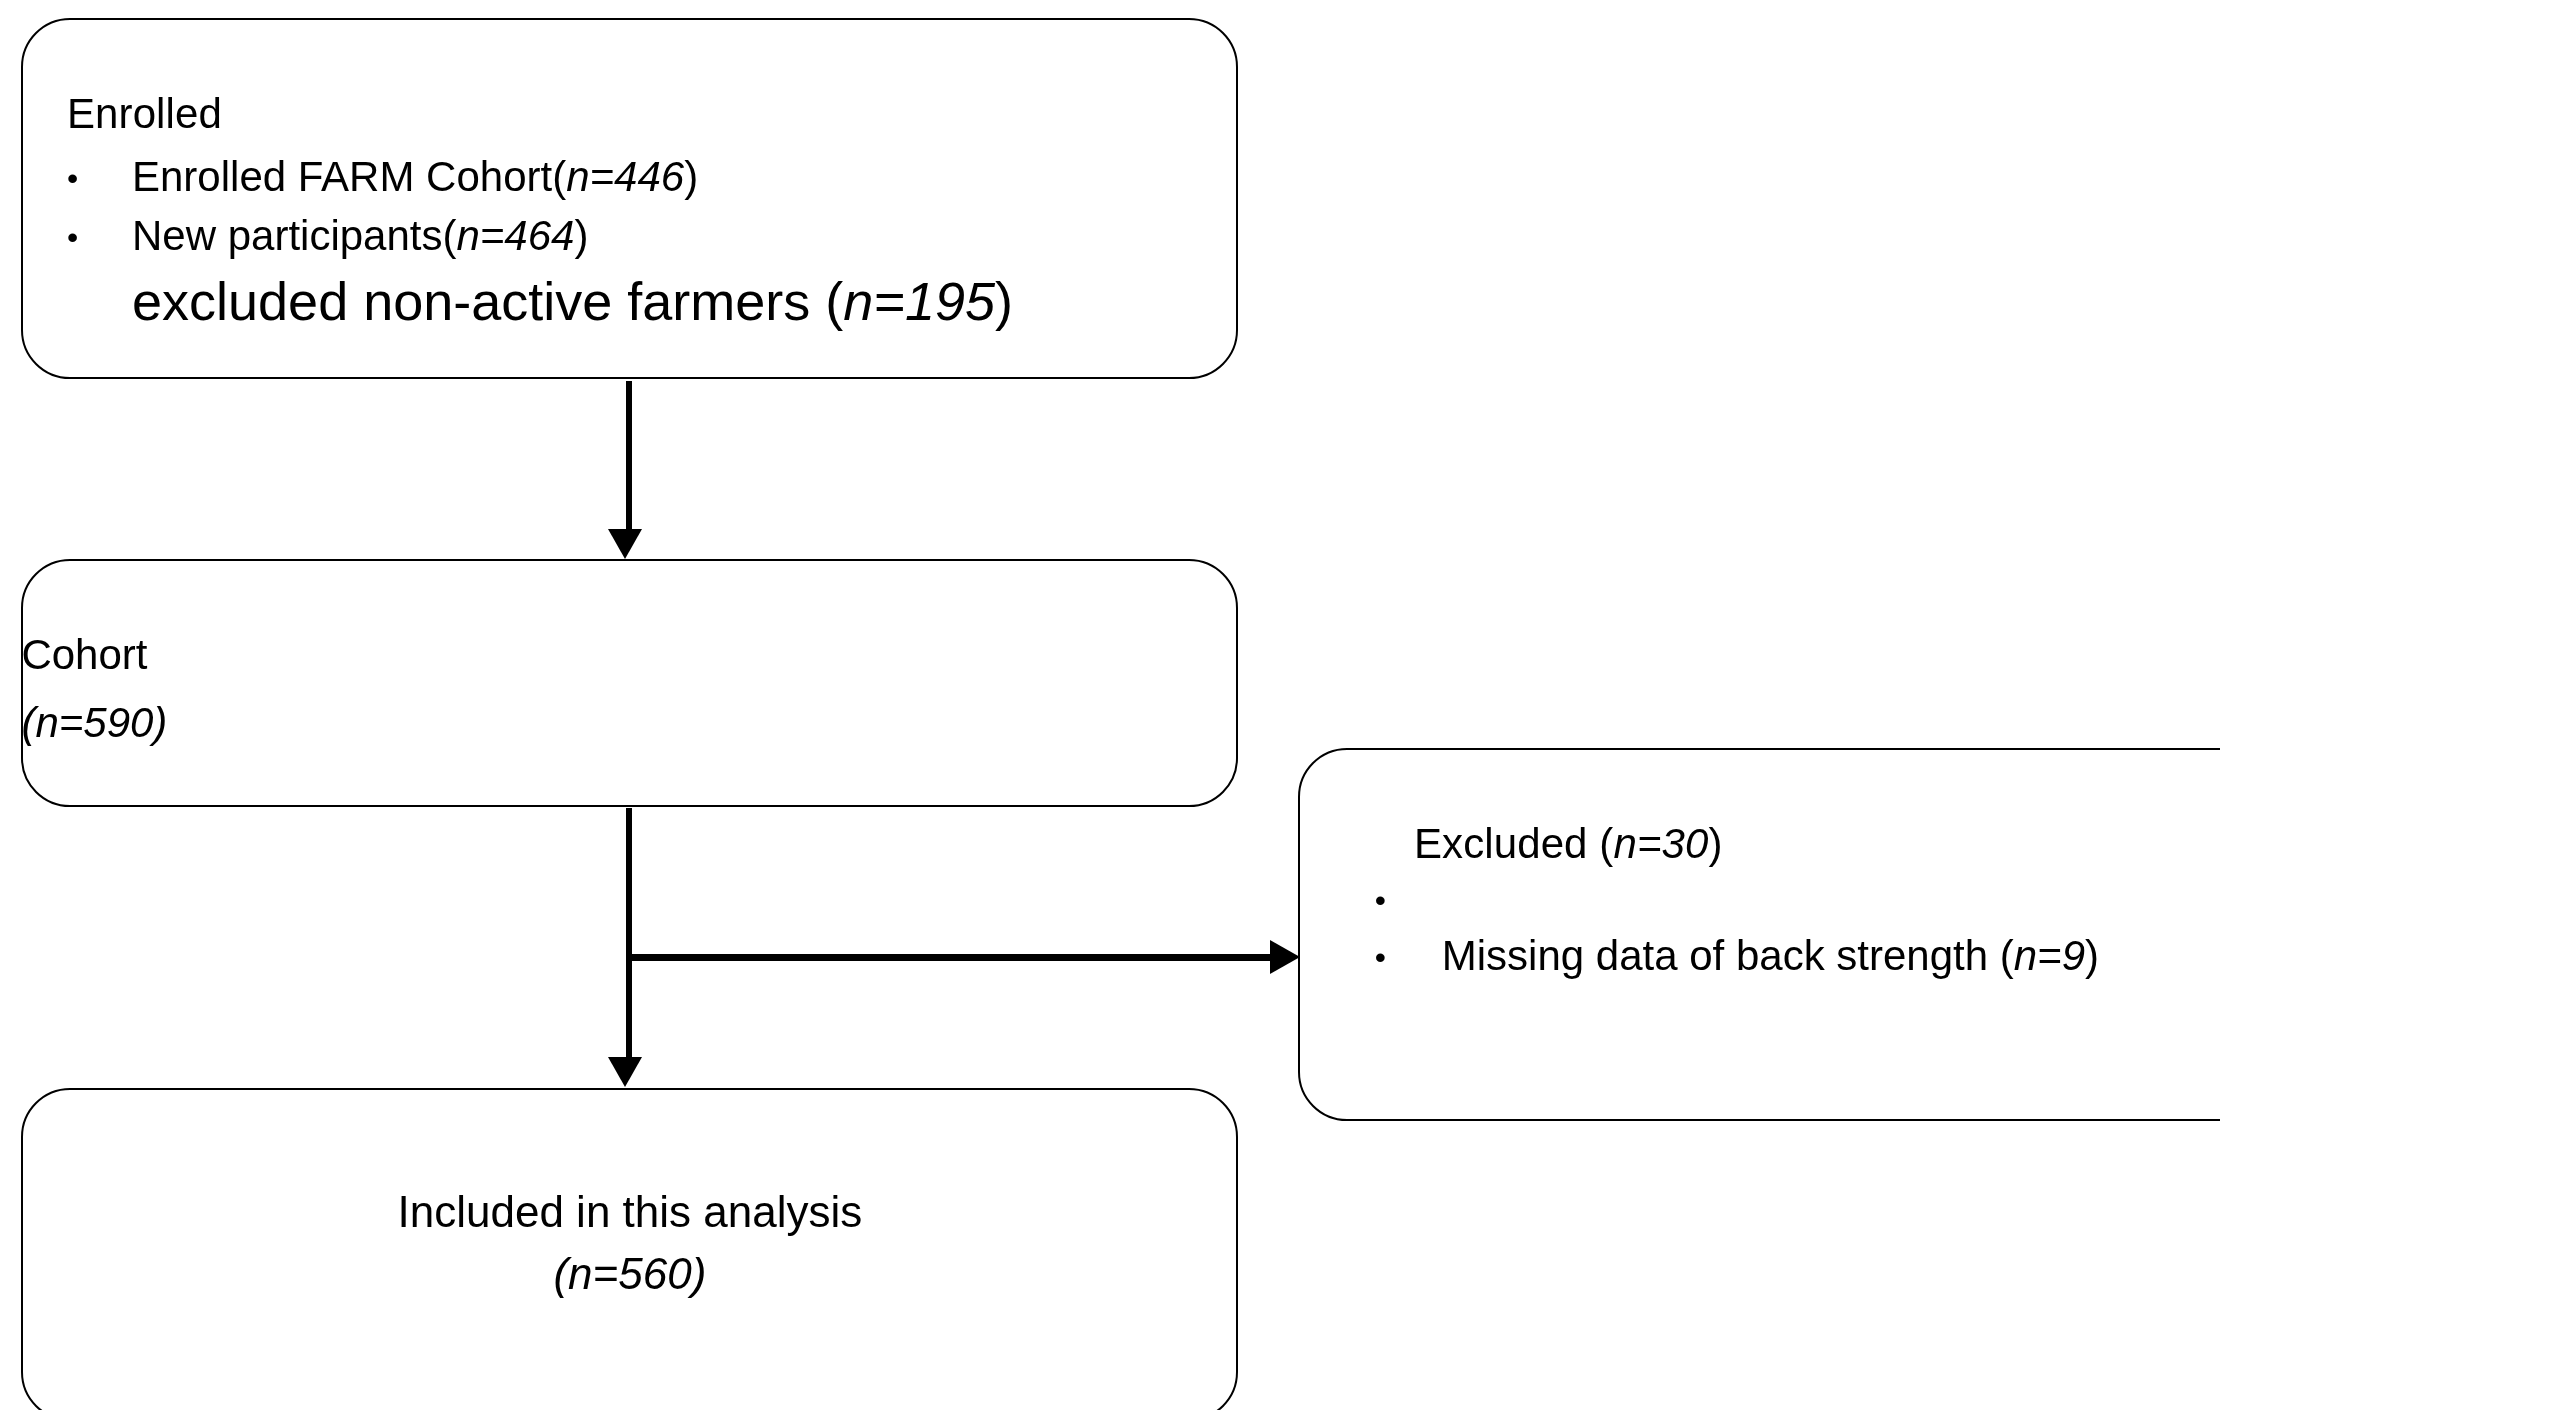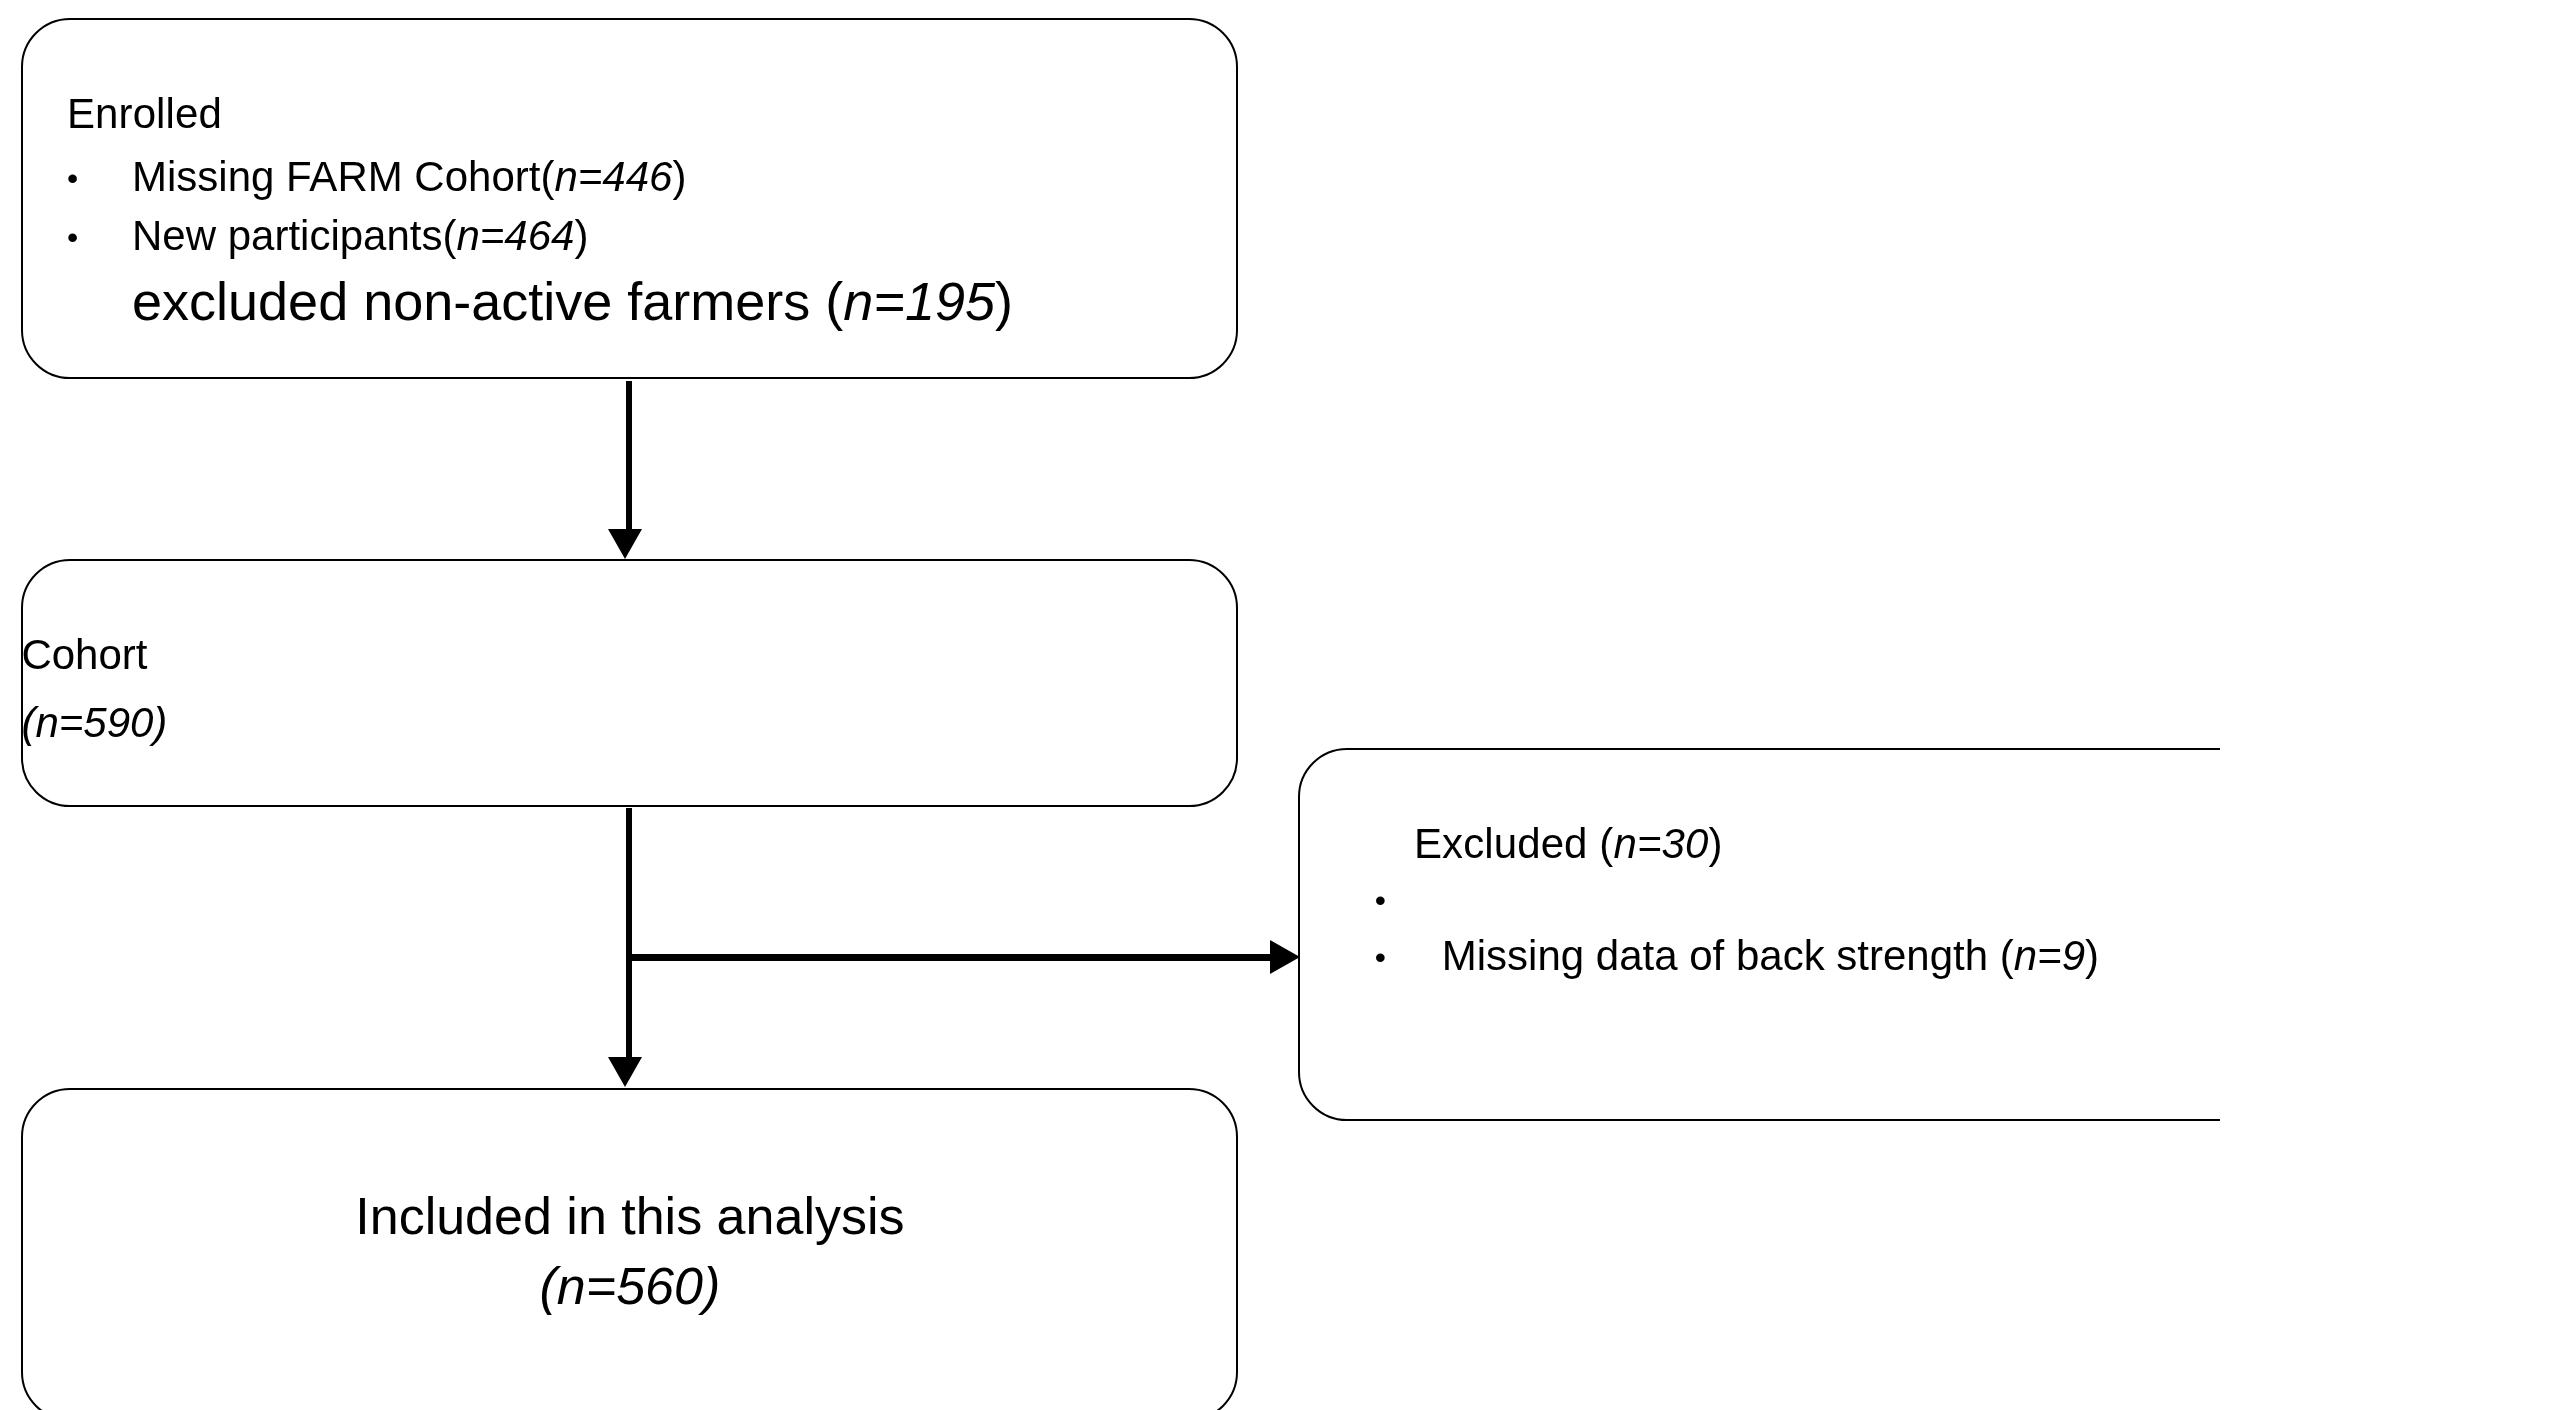--- a/index.html
+++ b/index.html
@@ -86,21 +86,21 @@
   #excluded-text .bullet-row { margin-bottom: 17.4px; }
   #excluded-text .bullet-dot { width: 67px; margin-left: 4.8px; }
 
   
   #included-text {
     left: 21.4px;
     top: 1190px;
     width: 1217px;
     text-align: center;
   }
-  #included-text .line { font-size: 52px; }
+  #included-text .line { font-size: 44px; }
   #included-text .line + .line { margin-top: 18px; }
 
   
   .vline {
     position: absolute;
     background: #000000;
     width: 6.3px;
   }
   .hline {
     position: absolute;
@@ -138,21 +138,21 @@
 <body>
 
 <div id="canvas">
 
   <div class="node" id="box-enrolled"></div>
   <div class="textblock" id="enrolled-text">
     <div class="heading">Enrolled</div>
 
     <div class="bullet-row">
       <span class="bullet-dot">•</span>
-      <span class="bullet-text"><span>Missing FARM Cohort(</span><span class="n-italic">n=446</span><span>)</span></span>
+      <span class="bullet-text"><span>Enrolled FARM Cohort(</span><span class="n-italic">n=446</span><span>)</span></span>
     </div>
 
     <div class="bullet-row">
       <span class="bullet-dot">•</span>
       <span class="bullet-text"><span>New participants(</span><span class="n-italic">n=464</span><span>)</span></span>
     </div>
 
     <div class="cont-row"><span>excluded non-active farmers (</span><span class="n-italic">n=195</span><span>)</span></div>
   </div>
 

